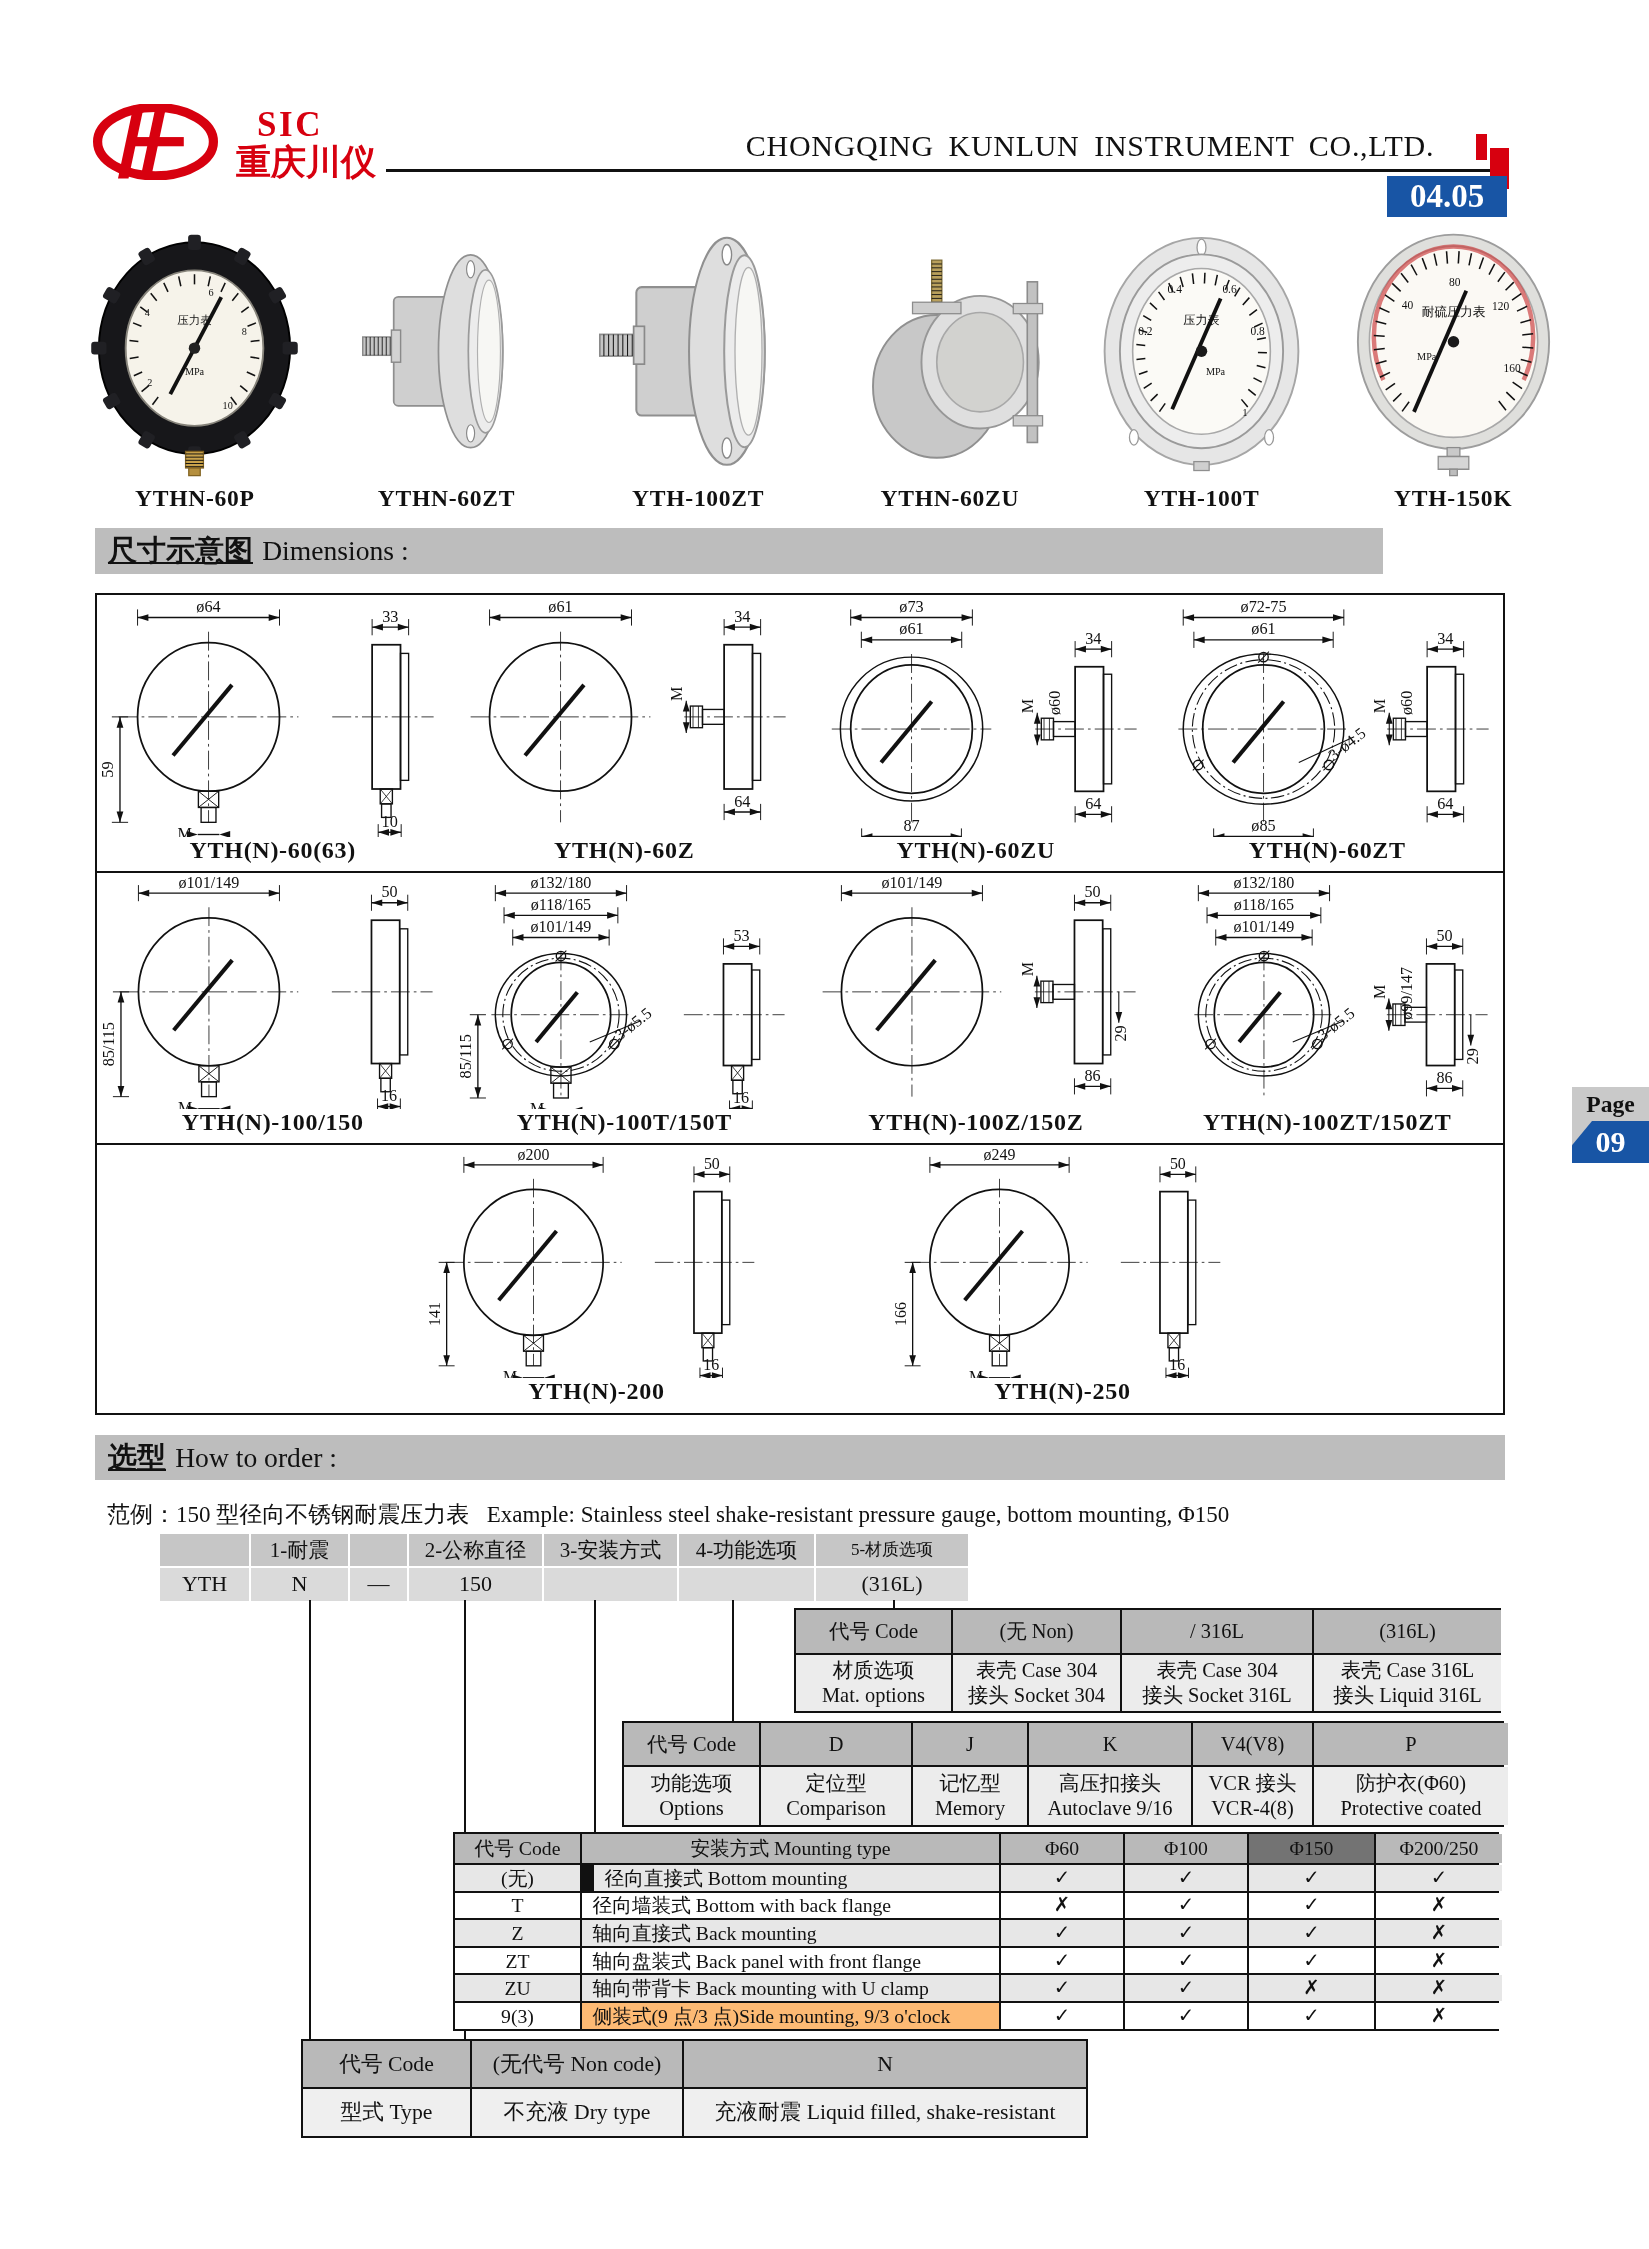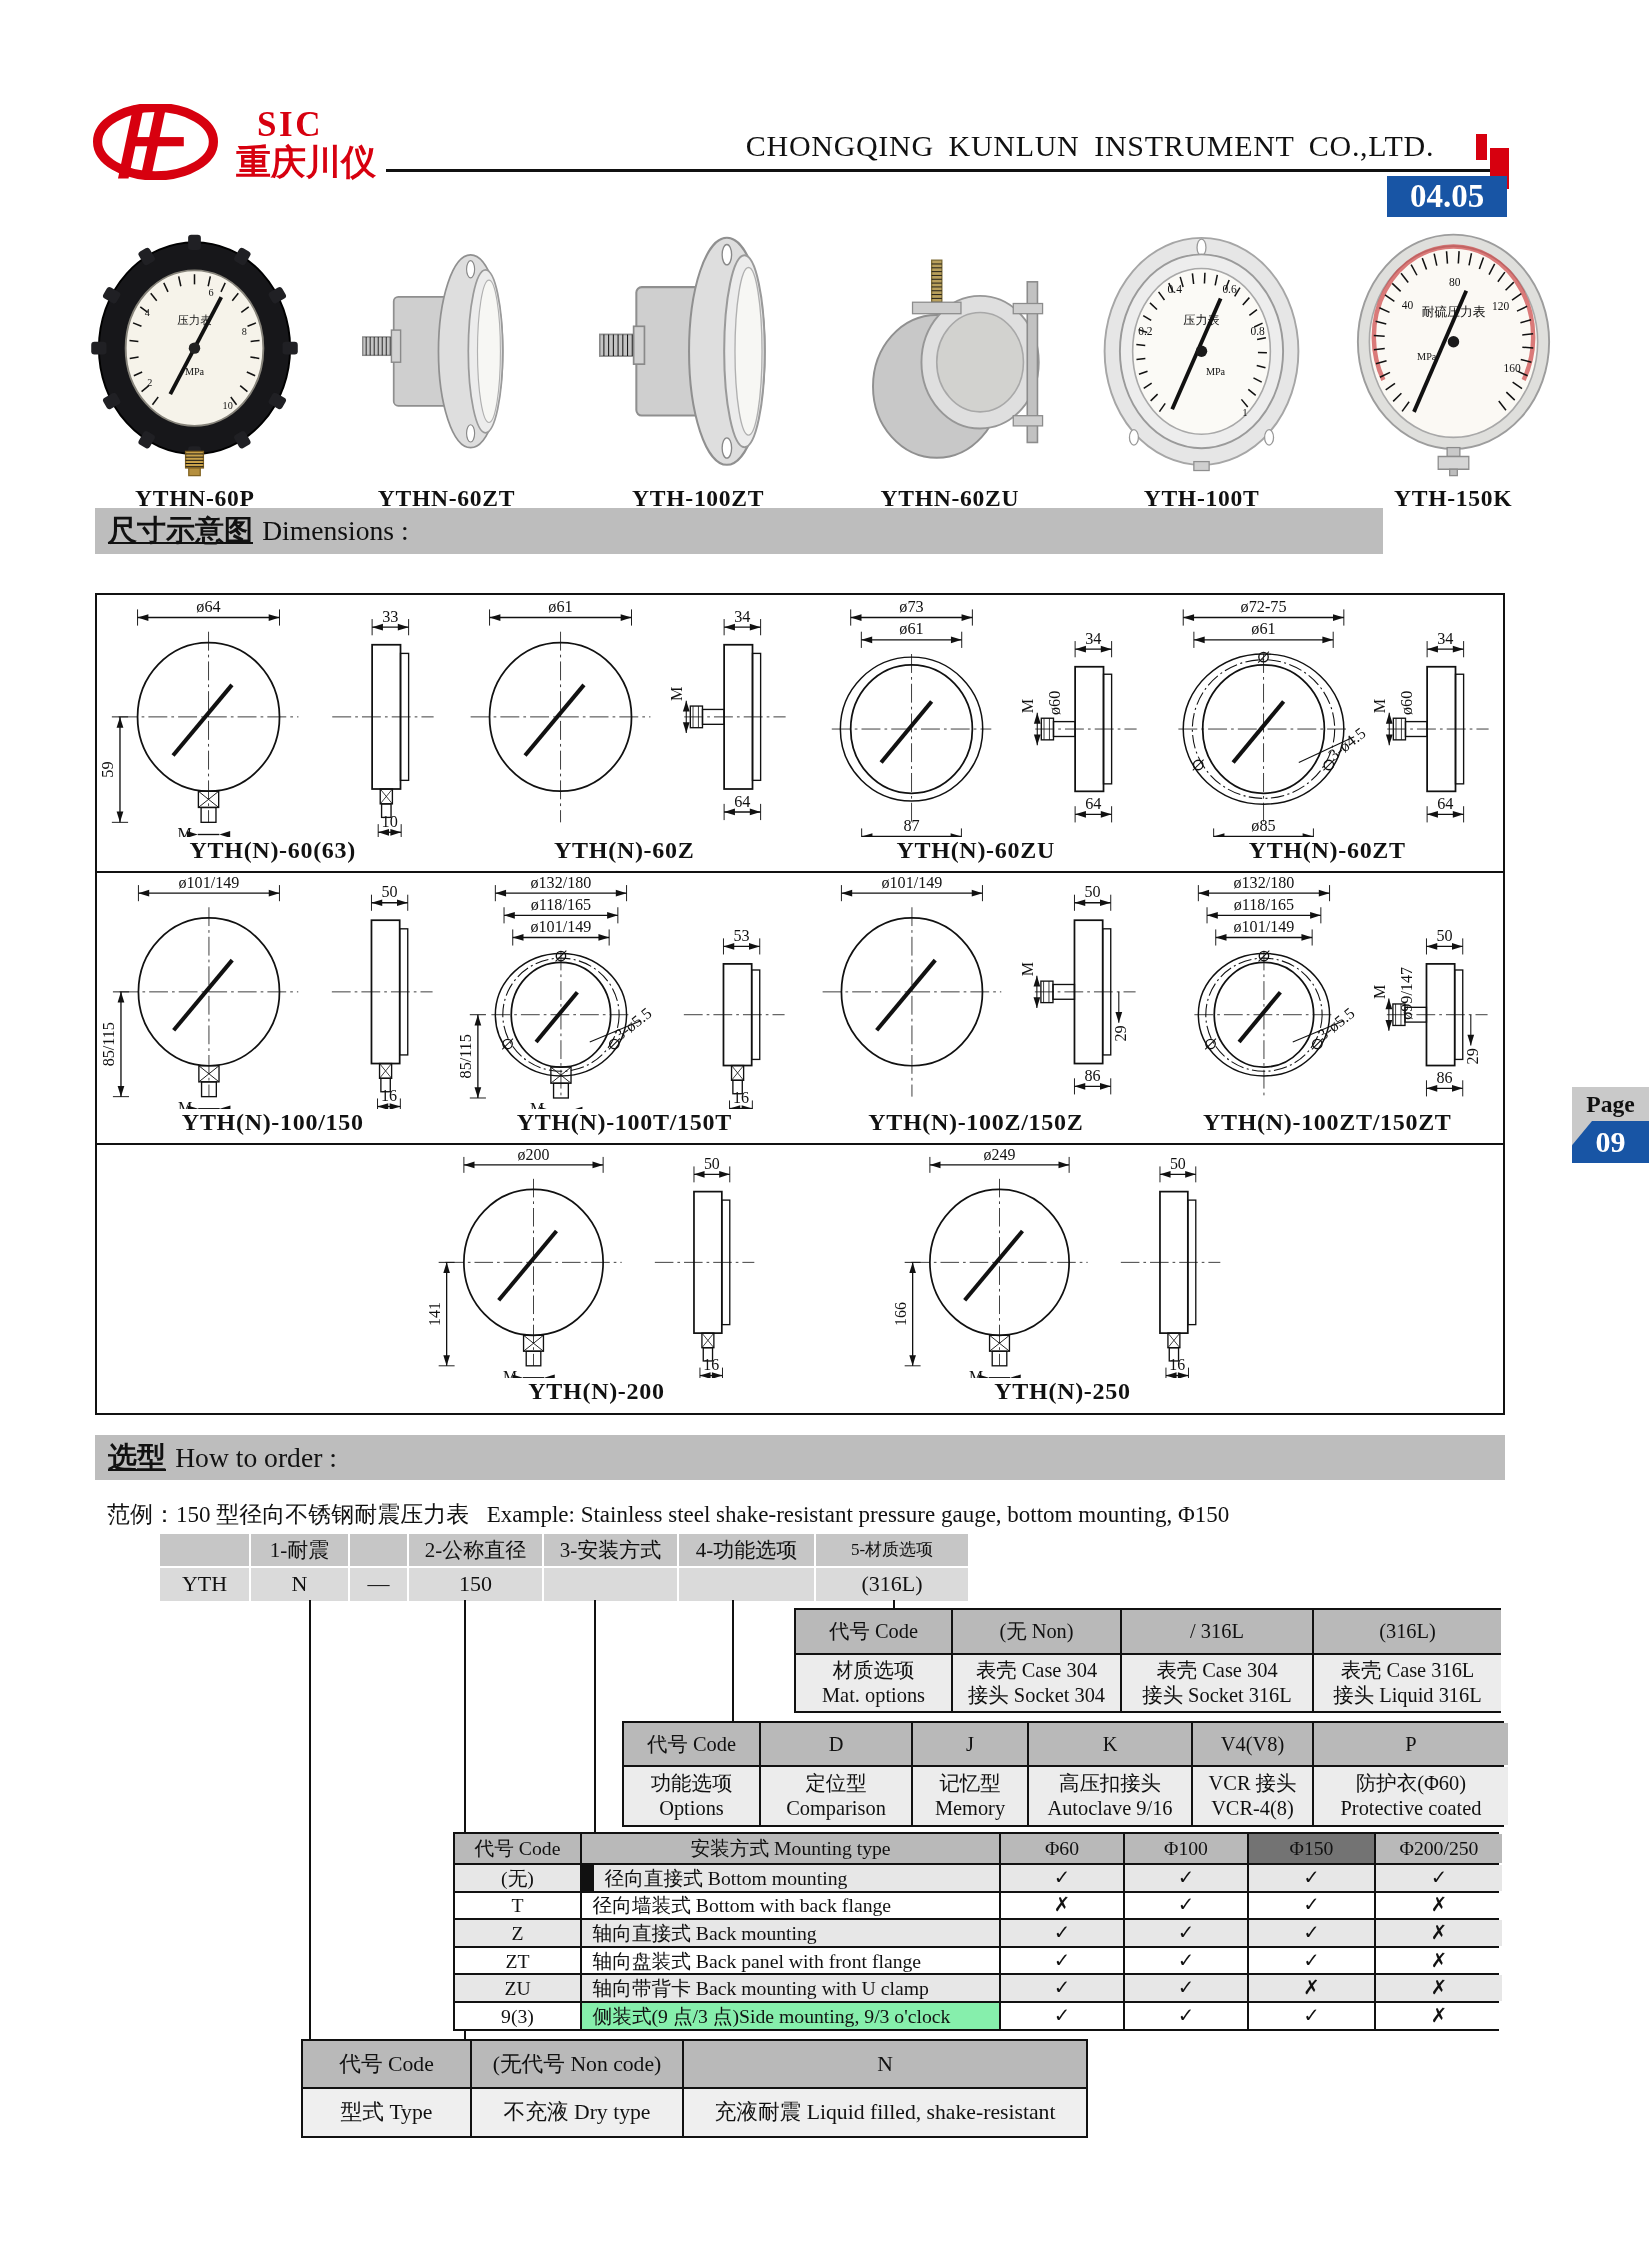--- a/index.html
+++ b/index.html
@@ -270,21 +270,21 @@
           <line x1="108" y1="290" x2="190" y2="100" stroke="#111" stroke-width="6"></line>
           <circle cx="170" cy="180" r="9" fill="#1a1a1a"></circle>
           <rect x="160" y="346" width="20" height="14" fill="#c9c9c9" stroke="#8c8c8c" stroke-width="2"></rect>
           <polygon points="146,360 194,360 194,380 146,380" fill="#d6d6d6" stroke="#8c8c8c" stroke-width="2"></polygon>
           <rect x="164" y="380" width="12" height="10" fill="#bdbdbd" stroke="#8c8c8c" stroke-width="2"></rect>
         </svg>
         <div class="prodlabel">YTH-150K</div>
       </div>
     </div>
 
-  <div class="abs bar" style="left:95px;top:508px;width:1288px;height:46px;">
+  <div class="abs bar" style="left:95px;top:528px;width:1288px;height:46px;">
     <span class="cn" style="font-size:29px;">尺寸示意图</span>
     <span class="en" style="font-size:27.6px;">Dimensions :</span>
   </div>
 
   <div class="abs dimbox" id="dimbox" style="left:95px;top:593px;width:1410px;height:822px;">
     <div class="band" id="band0" style="height:276px;">
         <div class="dimcell">
           <svg viewBox="0 0 520 352" preserveAspectRatio="xMidYMid meet">
             <ellipse cx="165" cy="177" rx="105" ry="110" fill="none" stroke="#111" stroke-width="2.6"></ellipse>
             <line x1="32" y1="177" x2="298" y2="177" stroke="#111" stroke-width="1.2" stroke-dasharray="28 6 4 6"></line>
@@ -916,21 +916,21 @@
       <div class="c chk" style="background: rgb(255, 255, 255); font-size: 19.7px;">✓</div>
       <div class="c chk" style="background: rgb(255, 255, 255); font-size: 19.7px;">✓</div>
       <div class="c chk" style="background: rgb(255, 255, 255); font-size: 19.7px;">✗</div>
       <div class="c" style="background: rgb(231, 231, 231); font-size: 19.7px;">ZU</div>
       <div class="c" style="background: rgb(231, 231, 231); font-size: 19.7px; justify-content: flex-start; padding-left: 10.5px; text-align: left;">轴向带背卡 Back mounting with U clamp</div>
       <div class="c chk" style="background: rgb(231, 231, 231); font-size: 19.7px;">✓</div>
       <div class="c chk" style="background: rgb(231, 231, 231); font-size: 19.7px;">✓</div>
       <div class="c chk" style="background: rgb(231, 231, 231); font-size: 19.7px;">✗</div>
       <div class="c chk" style="background: rgb(231, 231, 231); font-size: 19.7px;">✗</div>
       <div class="c" style="background: rgb(255, 255, 255); font-size: 19.7px;">9(3)</div>
-      <div class="c" style="background: #86efac; font-size: 19.7px; justify-content: flex-start; padding-left: 10.5px; text-align: left;">侧装式(9 点/3 点)Side mounting, 9/3 o'clock</div>
+      <div class="c" style="background: #fdba74; font-size: 19.7px; justify-content: flex-start; padding-left: 10.5px; text-align: left;">侧装式(9 点/3 点)Side mounting, 9/3 o'clock</div>
       <div class="c chk" style="background: rgb(255, 255, 255); font-size: 19.7px;">✓</div>
       <div class="c chk" style="background: rgb(255, 255, 255); font-size: 19.7px;">✓</div>
       <div class="c chk" style="background: rgb(255, 255, 255); font-size: 19.7px;">✓</div>
       <div class="c chk" style="background: rgb(255, 255, 255); font-size: 19.7px;">✗</div>
     </div>
 
   <div class="abs gridtbl" id="typetbl" style="left:301px;top:2039px;width:787px;grid-template-columns:167px 210px 402px;grid-template-rows:46px 47px;">
       <div class="c" style="background: rgb(185, 185, 185); font-size: 21.7px;">代号 Code</div>
       <div class="c" style="background: rgb(185, 185, 185); font-size: 21.7px;">(无代号 Non code)</div>
       <div class="c" style="background: rgb(185, 185, 185); font-size: 21.7px;">N</div>

